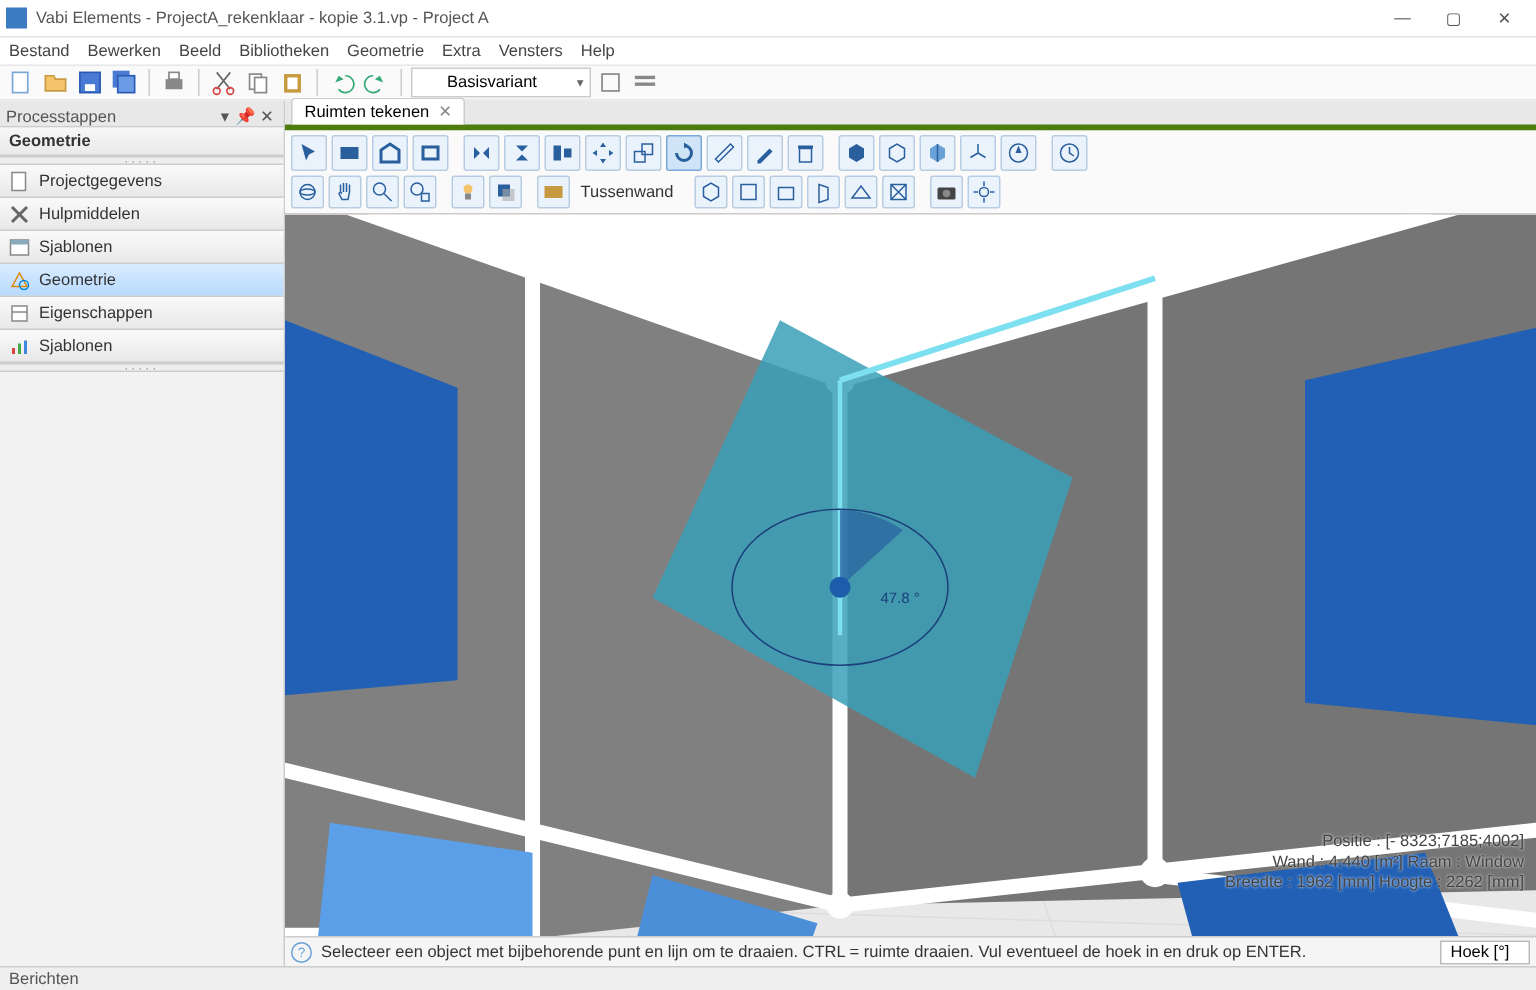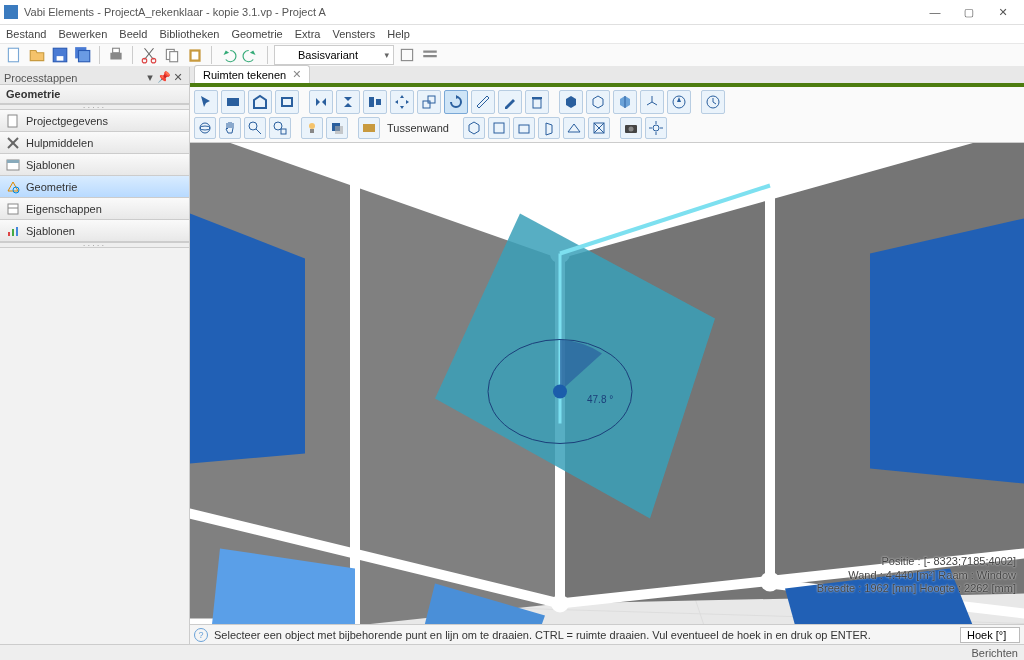--- a/index.html
+++ b/index.html
@@ -42,21 +42,21 @@
 .toolstrip .sep { width:4px; }
 .walllabel { font-size:11px; color:#333; padding:0 4px; }
 .viewport { flex:1; position:relative; overflow:hidden; }
 .viewport-svg { width:100%; height:100%; display:block; }
 .info-overlay { position:absolute; right:8px; bottom:28px; text-align:right; font-size:10px; color:#444; line-height:1.25; text-shadow:0 0 2px #fff; }
 .angle-label { position:absolute; font-size:10px; color:#1b3f7a; background:rgba(255,255,255,0.0); }
 .statusbar { height:20px; border-top:1px solid #ccc; background:#f5f5f5; display:flex; align-items:center; padding:0 4px; gap:6px; }
 .statusbar .qicon { width:14px; height:14px; border:1px solid #6aa2d8; border-radius:50%; color:#6aa2d8; display:flex; align-items:center; justify-content:center; font-size:9px; }
 .statusbar .msg { flex:1; font-size:11px; color:#333; white-space:nowrap; overflow:hidden; text-overflow:ellipsis; }
 .statusbar .hoek { border:1px solid #bbb; background:#fff; padding:1px 6px; font-size:11px; min-width:60px; display:flex; justify-content:space-between; }
-.bottombar { height:16px; background:#eee; border-top:1px solid #ccc; display:flex; align-items:center; padding:0 6px; font-size:10px; color:#555;justify-content:flex-end; }
+.bottombar { height:16px; background:#eee; border-top:1px solid #ccc; display:flex; align-items:center; padding:0 6px; font-size:10px; color:#555; }
 </style>
 </head>
 <body>
 
 <div class="titlebar">
   <span class="app-icon"></span>
   <span class="title">Vabi Elements - ProjectA_rekenklaar - kopie 3.1.vp - Project A</span>
   <div class="winctrls">
     <div>―</div>
     <div>▢</div>

